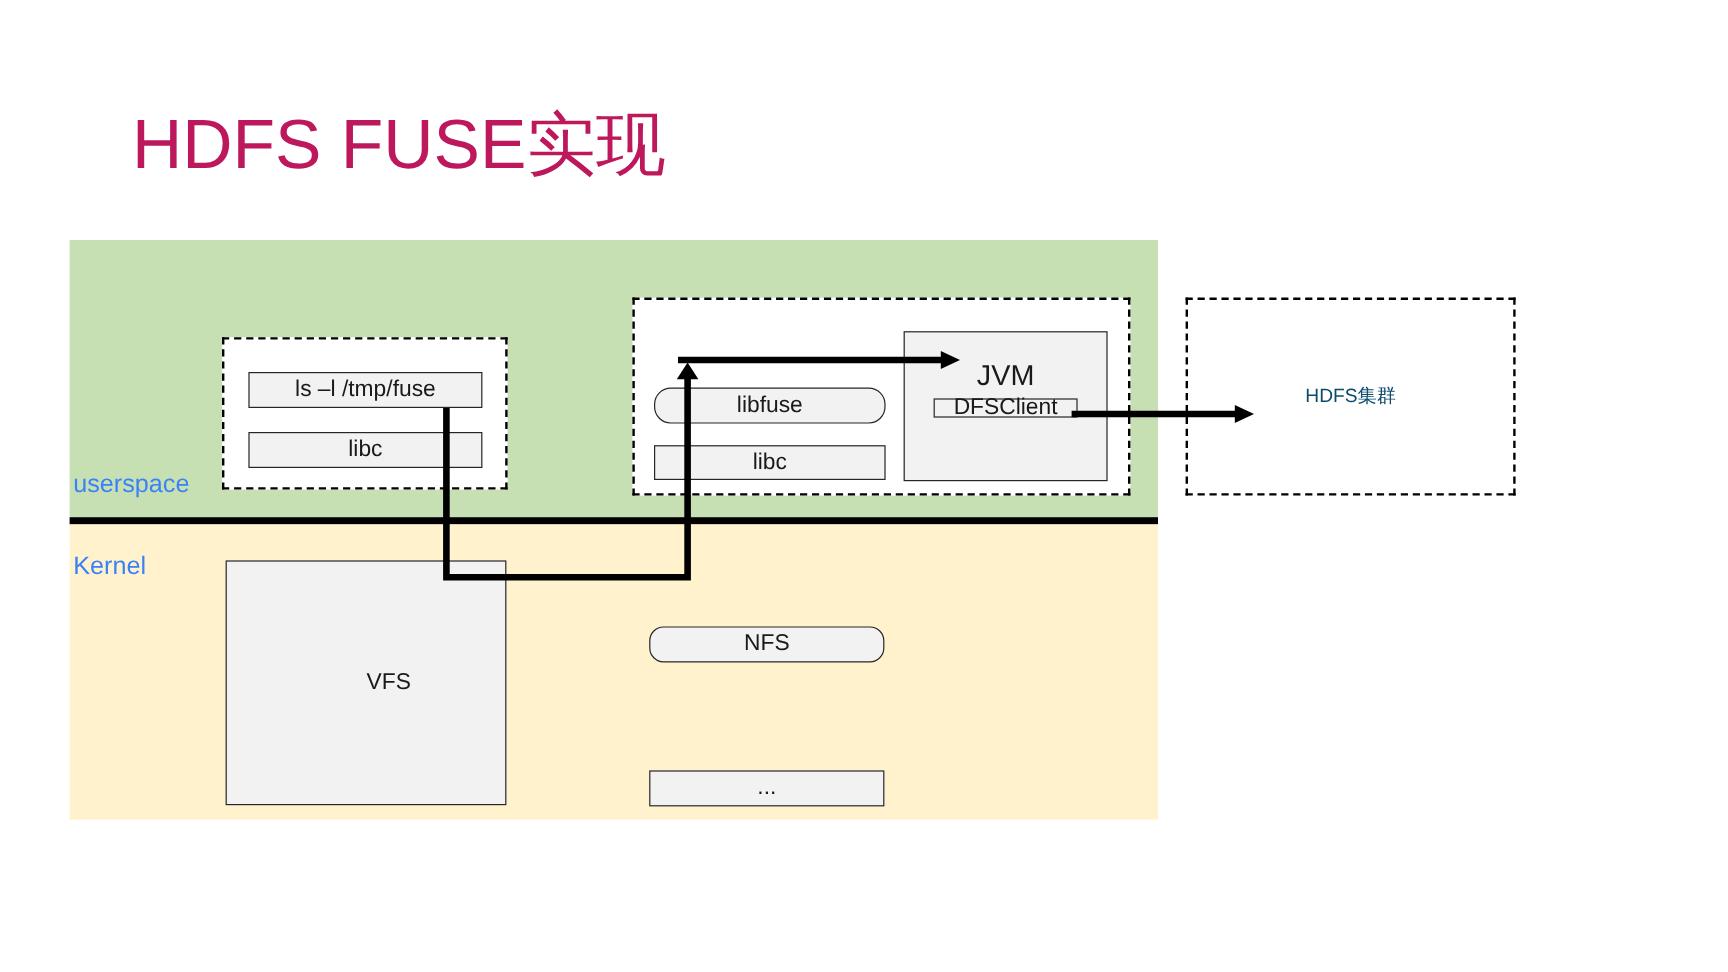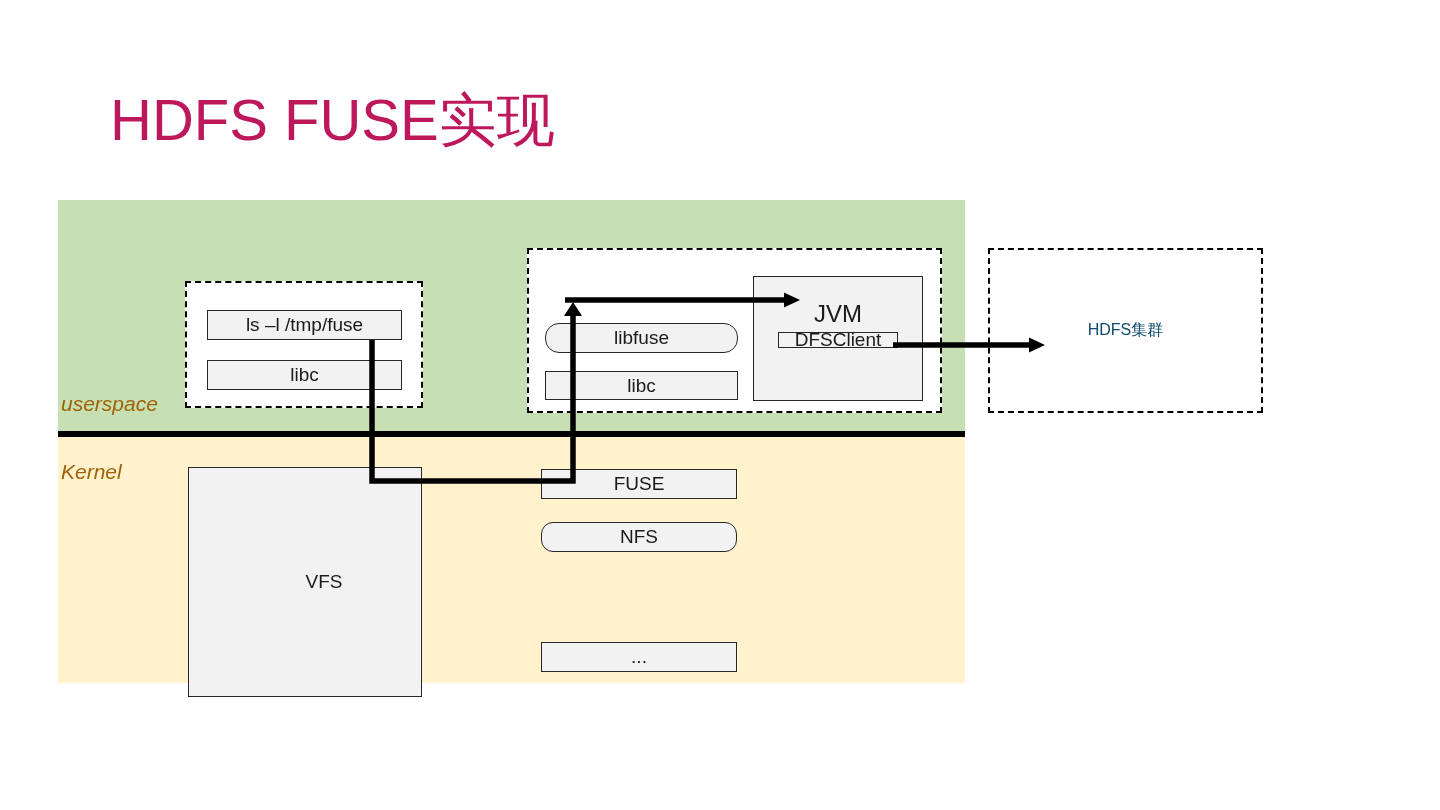--- a/index.html
+++ b/index.html
@@ -7,21 +7,21 @@
   .slide{position:relative;width:1440px;height:810px;background:#fff;overflow:hidden;}
 
   .title{position:absolute;left:110px;top:82px;margin:0;font-size:58px;font-weight:300;
          letter-spacing:0px;color:#be185d;white-space:nowrap;}
 
   .region{position:absolute;}
   .userspace-region{left:58px;top:200px;width:907px;height:231px;}
   .divider{position:absolute;left:58px;top:431px;width:907px;height:6px;background:#000;}
   .kernel-region{left:58px;top:437px;width:907px;height:246px;}
 
-  .region-label{position:absolute;font-size:21px;color:#a16207;white-space:nowrap;font-style:italic;}
+  .region-label{position:absolute;font-size:21px;color:#3b82f6;white-space:nowrap;}
   .userspace-label{left:61px;top:392px;}
   .kernel-label{left:61px;top:460px;}
 
   .dashed-group{position:absolute;background:#fff;border:2px dashed #000;box-sizing:border-box;}
   .dashed-left{left:185px;top:281px;width:238px;height:127px;}
   .dashed-mid{left:527px;top:248px;width:415px;height:165px;}
   .dashed-hdfs{left:988px;top:248px;width:275px;height:165px;display:flex;align-items:center;justify-content:center;}
 
   .gbox{position:absolute;background:#f2f2f2;border:1px solid #262626;box-sizing:border-box;
         display:flex;align-items:center;justify-content:center;font-size:19px;color:#1a1a1a;
@@ -33,21 +33,21 @@
   .mdfs-box{left:545px;top:277px;width:193px;height:30px;}
   .libfuse-box{left:545px;top:323px;width:193px;height:30px;}
   .libc-mid{left:545px;top:371px;width:193px;height:29px;}
 
   .jvm-box{left:753px;top:276px;width:170px;height:125px;display:block;}
   .jvm-label{position:absolute;left:0;top:8px;width:100%;text-align:center;font-size:24px;margin-top:15px;}
   .dfsclient-box{left:24px;top:55px;width:120px;height:16px;font-size:19px;}
 
   .hdfs-label{font-size:16px;color:#0c4a6e;}
 
-  .vfs-box{left:188px;top:467px;width:234px;height:230px;padding-left:38px;}
+  .vfs-box{left:188px;top:467px;width:234px;height:204px;padding-left:38px;}
   .fuse-box{left:541px;top:469px;width:196px;height:30px;}
   .nfs-box{left:541px;top:522px;width:196px;height:30px;}
   .ext3-box{left:541px;top:583px;width:196px;height:30px;}
   .dots-box{left:541px;top:642px;width:196px;height:30px;}
 
   .arrows{position:absolute;left:0;top:0;width:1440px;height:810px;pointer-events:none;}
 </style>
 </head>
 <body>
 
@@ -73,21 +73,20 @@
   <div class="gbox jvm-box" style="background: rgb(242, 242, 242);">
     <span class="jvm-label">JVM</span>
     <div class="gbox dfsclient-box" style="background: rgb(242, 242, 242);">DFSClient</div>
   </div>
 
   <div class="dashed-group dashed-hdfs">
     <span class="hdfs-label">HDFS集群</span>
   </div>
 
   <div class="gbox vfs-box" style="background: rgb(242, 242, 242);">VFS</div>
-  <div class="gbox fuse-box" style="background: rgb(242, 242, 242);">FUSE</div>
   <div class="gbox nfs-box" style="background: rgb(242, 242, 242); border-radius: 12px;">NFS</div>
   <div class="gbox dots-box" style="background: rgb(242, 242, 242);">...</div>
 
   <svg class="arrows" viewBox="0 0 1440 810" xmlns="http://www.w3.org/2000/svg">
 
     <polyline points="372,340 372,481 573,481 573,311" fill="none" stroke="#000" stroke-width="5.5"></polyline>
     <polygon points="573,302 564,316 582,316" fill="#000"></polygon>
 
     <line x1="565" y1="300" x2="786" y2="300" stroke="#000" stroke-width="5.5"></line>
     <polygon points="800,300 784,292.5 784,307.5" fill="#000"></polygon>

